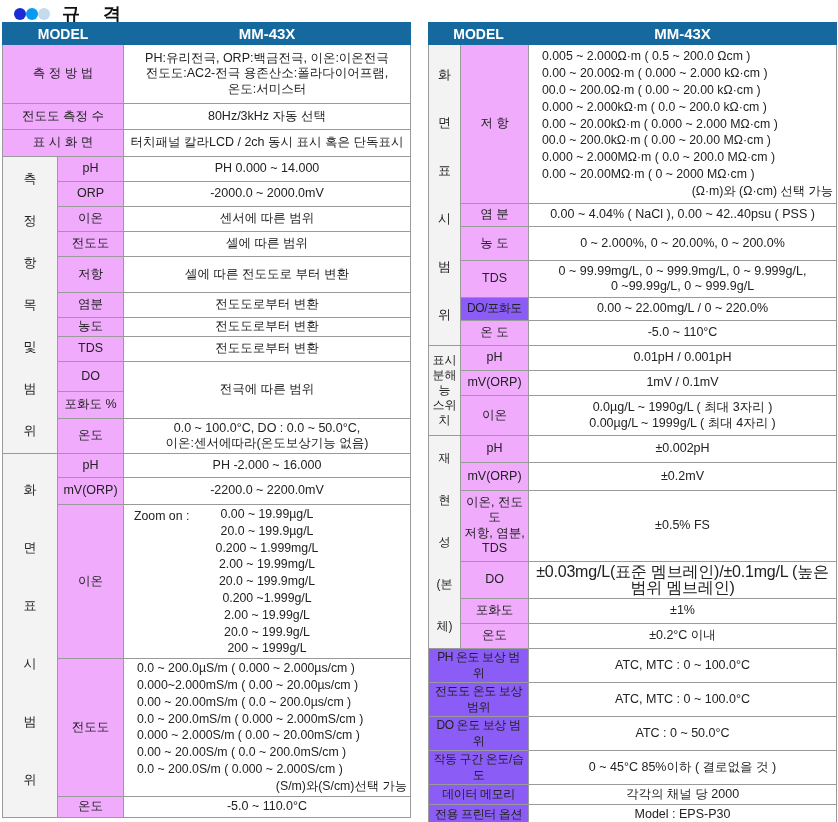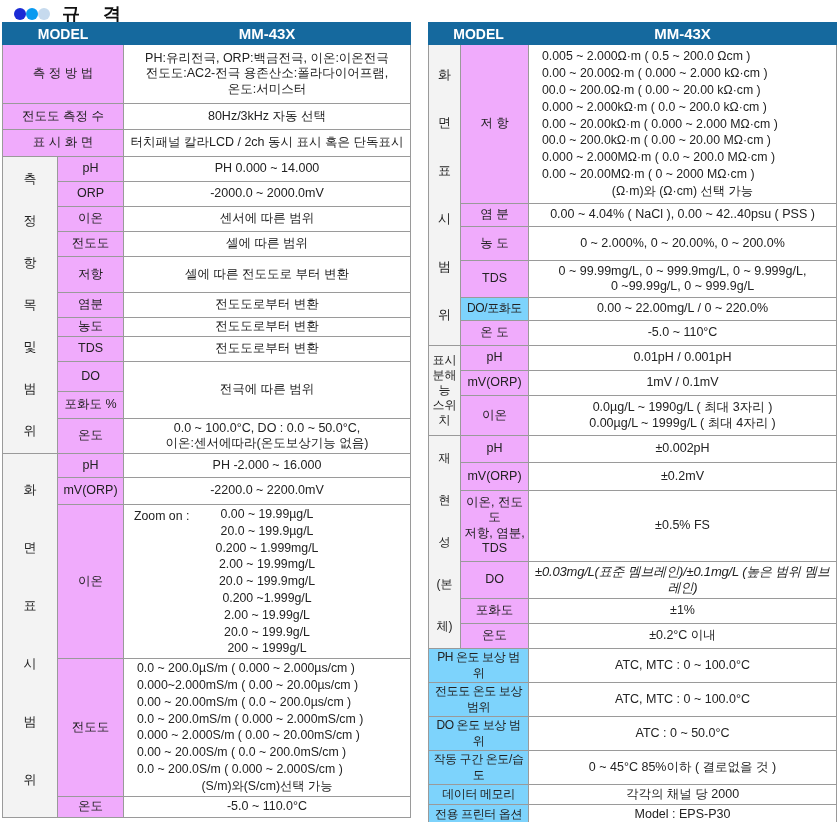--- a/index.html
+++ b/index.html
@@ -14,26 +14,26 @@
   th.dev{font-size:15px;}
   th + th{border-left:1px solid #fff;}
   td{border:1px solid #9a9a9a;font-size:12.5px;color:#222;text-align:center;vertical-align:middle;padding:1px 3px;line-height:15.5px;}
   td.l{background:#f0abfc;}
   td.v{background:#f3f3f3;white-space:pre-line;line-height:42px;font-size:13px;}
   td.v58{line-height:58px;}
   td.v48{line-height:48px;}
   td.v3{background:#f3f3f3;white-space:pre-line;line-height:15px;font-size:12px;}
   td.pre{white-space:pre-line;}
   .lines{white-space:pre-line;text-align:left;padding-left:10px;line-height:16.8px;font-size:12.3px;}
-  .note{text-align:center;white-space:normal;padding-left:0;}
+  .note{text-align:right;white-space:normal;padding-left:0;}
   td.ion-cell{position:relative;margin-top:19px;}
   .zoom-prefix{position:absolute;left:10px;top:4px;font-size:12.3px;}
   .ion-list{white-space:pre-line;line-height:16.8px;font-size:12.3px;}
-  td.small{font-size:13px;letter-spacing:-0.2px;font-style:italic;}
-  td.l2{background:#7dd3fc;font-size:12px;letter-spacing:-0.4px;}
+  td.small{font-size:16px;letter-spacing:-0.2px;}
+  td.l2{background:#8b5cf6;font-size:12px;letter-spacing:-0.4px;}
 </style>
 </head>
 <body>
 
 <div class="title">
   <span class="dot" style="background: rgb(27, 43, 213);"></span>
   <span class="dot" style="background: rgb(8, 154, 240);"></span>
   <span class="dot" style="background: rgb(198, 218, 238);"></span>
   <span class="title-text">규 격</span>
 </div>

